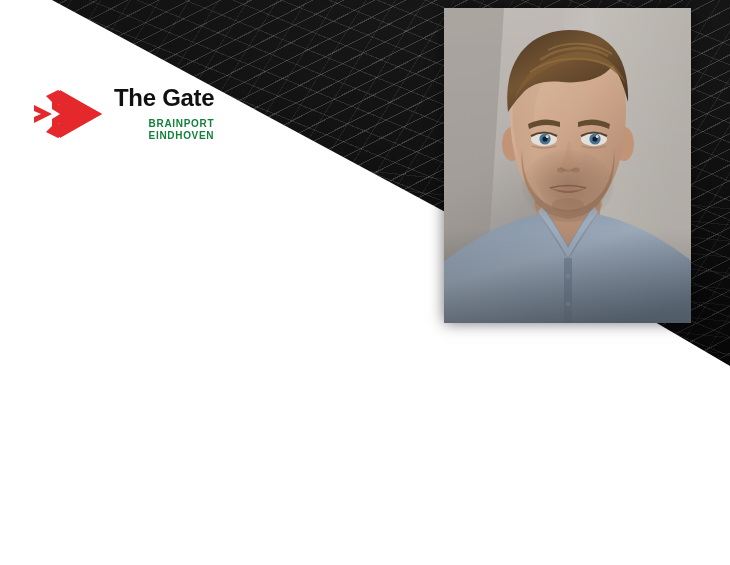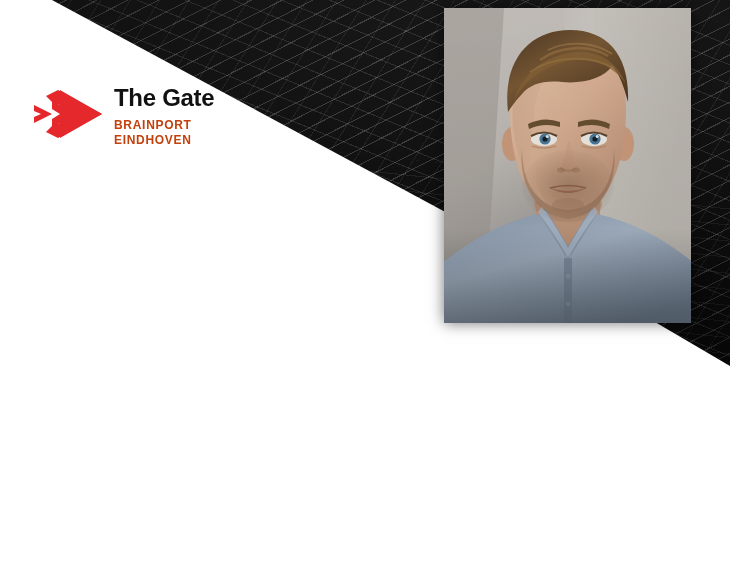--- a/index.html
+++ b/index.html
@@ -112,40 +112,40 @@
     display: flex;
     align-items: flex-start;
     gap: 12px;
   }
   .logo-mark {
     width: 72px;
     height: 52px;
     flex: 0 0 auto;
     margin-top: 4px;
   }
-  .logo-words { line-height: 1; padding-top: 2px; }
+  .logo-words { line-height: 1; padding-top: 2px; text-align: right; }
   .logo-l1 {
     font-size: 24px;
     font-weight: 700;
     color: #111111;
     letter-spacing: -0.3px;
     font-family: "Liberation Sans", sans-serif;
   }
   .logo-l2 {
     font-size: 24px;
     font-weight: 700;
     color: #E4282C;
     letter-spacing: -0.3px;
     margin-top: 3px;
     font-family: "Liberation Sans", sans-serif;
   }
   .logo-l3 {
-    font-size: 12px;
+    font-size: 10px;
     font-weight: 700;
-    color: #c2410c;
+    color: #15803d;
     letter-spacing: 0.7px;
     margin-top: 8px;
     line-height: 1.22;
     font-family: "Liberation Sans", sans-serif;
   }
 
   
   .portrait {
     position: absolute;
     left: 444px;

